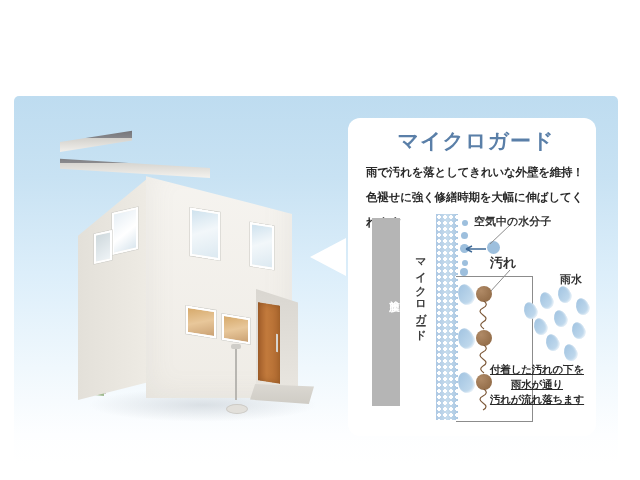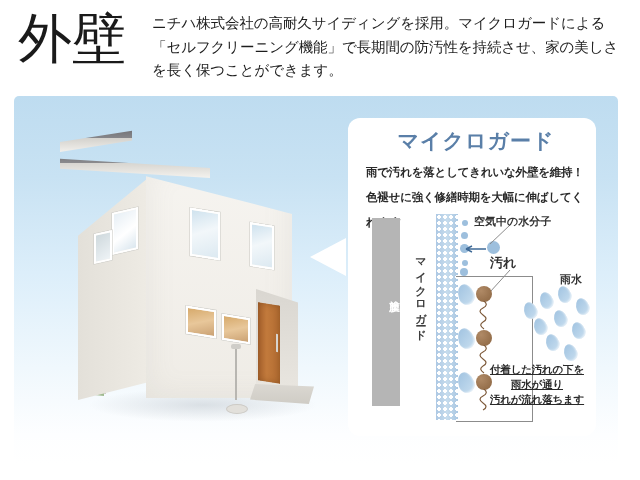--- a/index.html
+++ b/index.html
@@ -172,22 +172,20 @@
   #rain-group{position:absolute;left:176px;top:72px;width:76px;height:72px;}
   #rain-group .drop{width:13px;height:17px;}
   #arrow-in{position:absolute;left:112px;top:31px;width:26px;height:8px;}
 </style>
 </head>
 <body>
 
 <div id="page">
 
   <div id="header">
-    <div id="title-kanji">外壁</div>
-    <div id="header-desc">ニチハ株式会社の高耐久サイディングを採用。マイクロガードによる「セルフクリーニング機能」で長期間の防汚性を持続させ、家の美しさを長く保つことができます。</div>
   </div>
 
   <div id="stage">
 
     <div id="photo">
       <div class="hs-sky"></div>
       <div id="house">
         <div id="ground-shadow"></div>
         <div id="greenery"></div>
         <div id="rail"></div>

